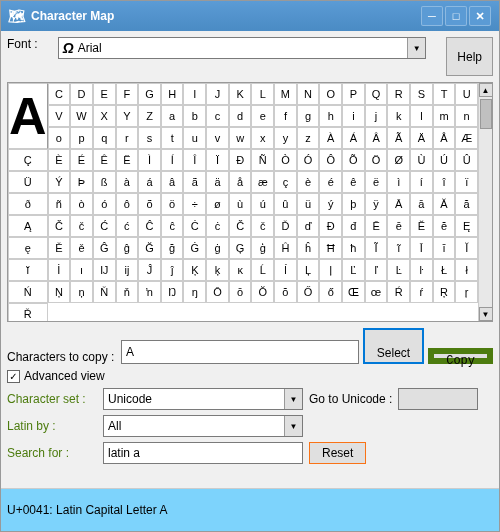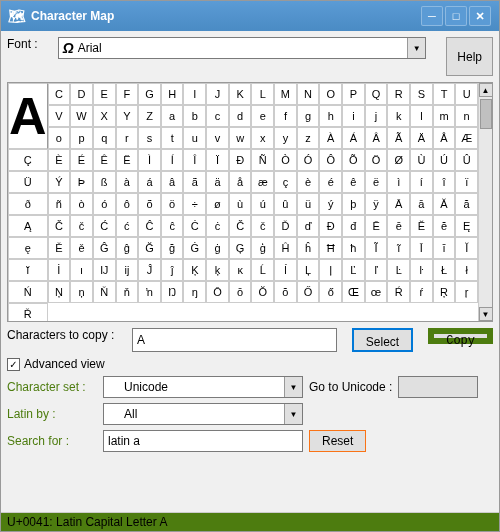--- a/index.html
+++ b/index.html
@@ -184,39 +184,39 @@
       cursor: pointer;
     }
     .bottom-section {
       display: flex;
       flex-direction: column;
       gap: 5px;
       padding: 2px 0;
     }
     .copy-row {
       display: flex;
-      align-items: flex-start;
-      gap: 15px;
+      align-items: flex-end;
+      gap: 4px;
     }
     .copy-label {
       font-size: 12px;
       min-width: 110px;
       color: #000;
     }
     .copy-input {
       flex: 1;
       height: 24px;
       border: 1px solid #7a7a7a;
       padding: 0 4px;
       font-size: 12px;
       background: white;
     }
     .select-btn {
       height: 24px;
-      padding: 5px 12px;
+      padding: 16px 12px;
       background: #e0e0e0;
       border: 2px solid #0078d7;
       font-size: 12px;
       cursor: pointer;
       min-width: 60px;
     }
     .copy-btn {
       height: 16px;
       padding: 0 12px;
       background: #e0e0e0;
@@ -261,21 +261,20 @@
       display: flex;
       align-items: center;
       background: white;
       border: 1px solid #7a7a7a;
       height: 22px;
       padding: 0 4px;
     }
     .form-select-value {
       flex: 1;
       font-size: 12px;
-      margin-left: 16px;
     }
     .form-dropdown-arrow {
       width: 18px;
       height: 100%;
       background: #e0e0e0;
       border-left: 1px solid #999;
       display: flex;
       align-items: center;
       justify-content: center;
       font-size: 8px;
@@ -304,23 +303,23 @@
     }
     .reset-btn {
       height: 22px;
       padding: 0 12px;
       background: #e0e0e0;
       border: 1px solid #f97316;
       font-size: 12px;
       cursor: pointer;
     }
     .status-bar {
-      background: #4d7c0f;
+      background: #7dd3fc;
       border-top: 1px solid #ccc;
-      padding: 2px 6px;
+      padding: 14px 6px;
       font-size: 12px;
       color: #000;
       flex-shrink: 0;
     }
     .large-a-cell {
       border: 0.5px solid #ccc;
       display: flex;
       align-items: center;
       justify-content: center;
       font-size: 52px;

